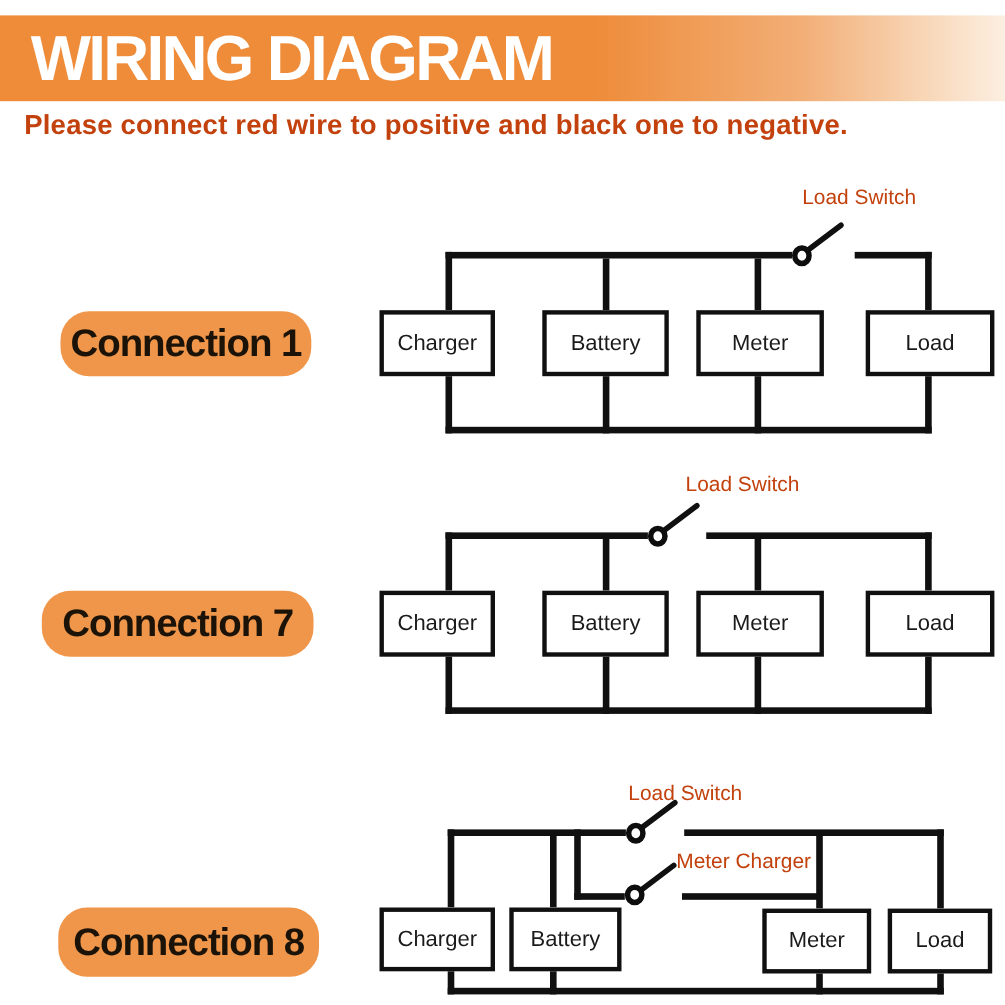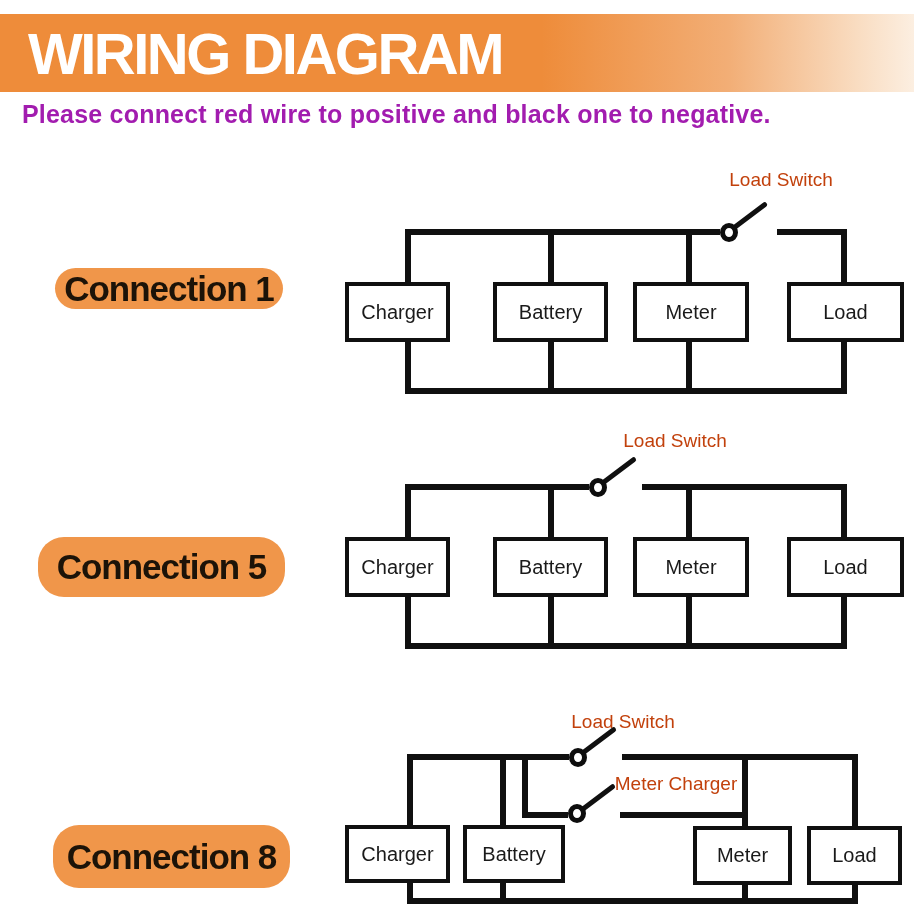--- a/index.html
+++ b/index.html
@@ -12,21 +12,21 @@
     position:absolute;left:0;top:14px;width:914px;height:78px;
     background:linear-gradient(90deg,#ee8c3a 0%,#ee8c3a 58%,#f2ae76 78%,#f9ddc2 92%,#fdf5ec 100%);
     padding-left:20px;
   }
   .banner-title{
     position:absolute;left:28px;top:0;height:78px;display:flex;align-items:center;
     color:#ffffff;font-size:58px;font-weight:bold;letter-spacing:-2.5px;white-space:nowrap;
   }
   .subtitle{
     position:absolute;left:22px;top:100px;width:870px;
-    color:#a21caf;font-size:25px;font-weight:bold;letter-spacing:0.2px;white-space:nowrap;
+    color:#c2410c;font-size:25px;font-weight:bold;letter-spacing:0.2px;white-space:nowrap;
   }
   
   .pill{
     position:absolute;background:#f0964a;border-radius:26px;
     display:flex;align-items:center;justify-content:center;
     color:#1c1308;font-size:35px;font-weight:bold;letter-spacing:-1px;white-space:nowrap;
   }
   .comp-box{
     position:absolute;background:#ffffff;border:4px solid #101010;box-sizing:border-box;
     display:flex;align-items:center;justify-content:center;
@@ -51,21 +51,21 @@
 <body>
 
 <div class="canvas">
 
   <div class="banner">
     <div class="banner-title">WIRING DIAGRAM</div>
   </div>
   <div class="subtitle">Please connect red wire to positive and black one to negative.</div>
 
   <div>
-    <div class="pill" style="left:55px;top:268px;width:228px;height:41px">
+    <div class="pill" style="left:55px;top:283px;width:228px;height:59px">
       <span>Connection 1</span>
     </div>
 
     <div class="sw-label" style="left:781px;top:169px">Load Switch</div>
 
     <div class="wire-h" style="left:405px;top:229px;width:315px"></div>
     <div class="wire-h" style="left:777px;top:229px;width:70px"></div>
     <div class="sw-lever" style="left:729px;top:229px"></div>
     <div class="sw-circle" style="left:720px;top:223px"></div>
 
@@ -89,21 +89,21 @@
 
     <div class="wire-v" style="left:405px;top:342px;height:52px"></div>
     <div class="wire-v" style="left:548px;top:342px;height:52px"></div>
     <div class="wire-v" style="left:686px;top:342px;height:52px"></div>
     <div class="wire-v" style="left:841px;top:342px;height:52px"></div>
     <div class="wire-h" style="left:405px;top:388px;width:442px"></div>
   </div>
 
   <div>
     <div class="pill" style="left:38px;top:537px;width:247px;height:60px">
-      <span>Connection 5</span>
+      <span>Connection 7</span>
     </div>
 
     <div class="sw-label" style="left:675px;top:430px">Load Switch</div>
 
     <div class="wire-h" style="left:405px;top:484px;width:184px"></div>
     <div class="wire-h" style="left:642px;top:484px;width:205px"></div>
     <div class="sw-lever" style="left:598px;top:484px"></div>
     <div class="sw-circle" style="left:589px;top:478px"></div>
 
     <div class="wire-v" style="left:405px;top:484px;height:53px"></div>

